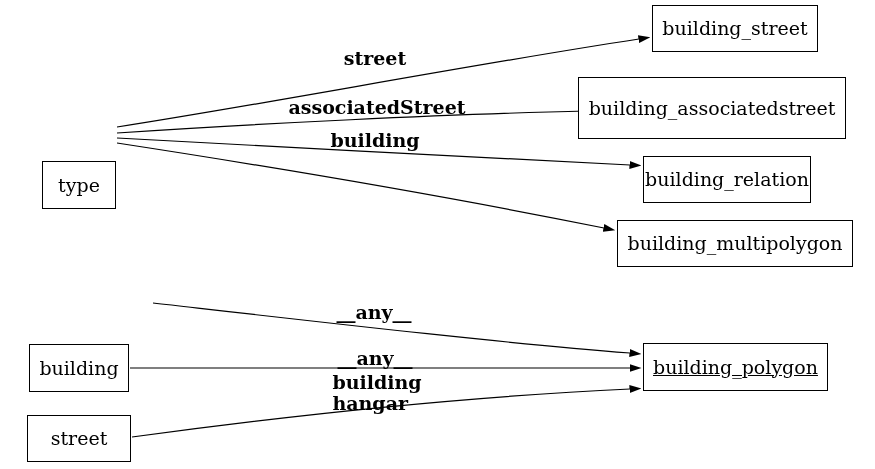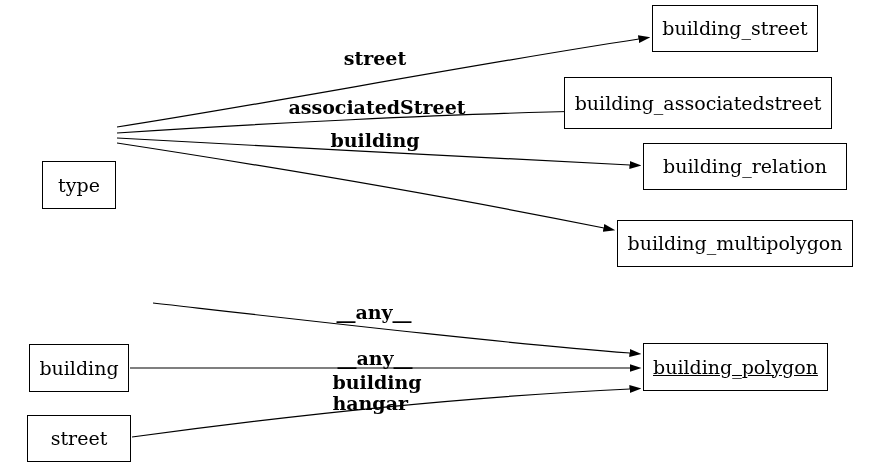--- a/index.html
+++ b/index.html
@@ -69,23 +69,23 @@
 
   <div class="node" style="left:42px; top:113px; width:74px; height:48px;margin-top:48px;">type</div>
 
 
   <div class="node" style="left:29px; top:344px; width:100px; height:48px;">building</div>
 
   <div class="node" style="left:27px; top:415px; width:104px; height:47px;">street</div>
 
   <div class="node" style="left:652px; top:5px; width:166px; height:47px;">building_street</div>
 
-  <div class="node" style="left:564px; top:77px; width:268px; height:52px;">building_associatedstreet</div>
+  <div class="node" style="left:578px; top:77px; width:268px; height:62px;">building_associatedstreet</div>
 
-  <div class="node" style="left:643px; top:143px; width:204px; height:47px;">building_relation</div>
+  <div class="node" style="left:643px; top:156px; width:168px; height:47px;">building_relation</div>
 
   <div class="node" style="left:617px; top:220px; width:236px; height:47px;">building_multipolygon</div>
 
   <div class="node" style="left:643px; top:343px; width:185px; height:48px;text-decoration:underline;">building_polygon</div>
 
   <div class="edge-label" style="left:375px; top:58px;">street</div>
 
   <div class="edge-label" style="left:377px; top:107px;">associatedStreet</div>
 
   <div class="edge-label" style="left:375px; top:140px;">building</div>

